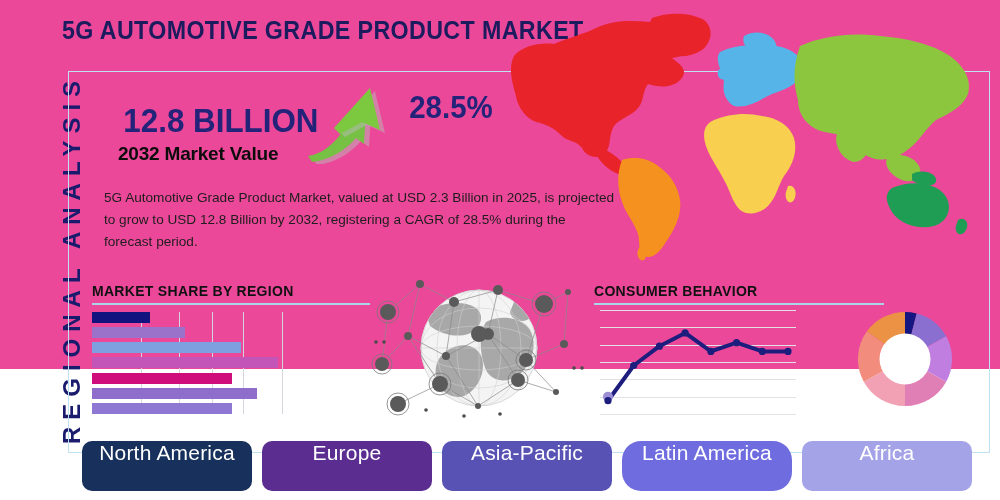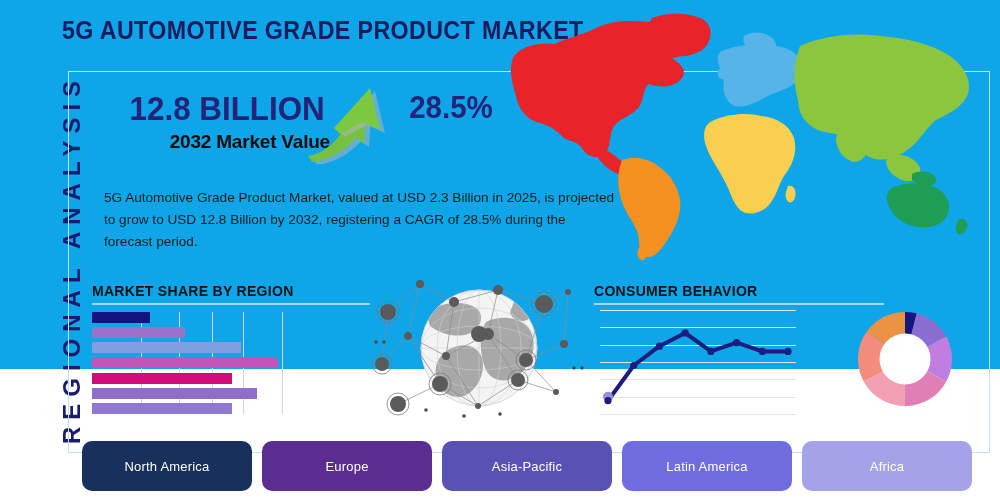--- a/index.html
+++ b/index.html
@@ -2,21 +2,21 @@
 <html><head>
 <meta charset="utf-8">
 <style>
   * { box-sizing: border-box; margin: 0; padding: 0; }
   html, body {
     width: 1000px; height: 500px;
     background: #ffffff;
     font-family: "Liberation Sans", sans-serif;
     overflow: hidden;
   }
-  #root { position: relative; width: 1000px; height: 369px; background: #0ea5e9; }
+  #root { position: relative; width: 1000px; height: 369px; background: #ec4899; }
 
   
   .page-title {
     position: absolute; left: 62px; top: 16px;
     font-family: "Liberation Sans Narrow", "Liberation Sans", sans-serif;
     font-size: 25px; font-weight: 700; letter-spacing: .4px;
     color: #1b1b5e; white-space: nowrap;
     transform: scaleX(.93); transform-origin: left center;
   }
 
@@ -33,21 +33,21 @@
   
   .panel {
     position: absolute; left: 68px; top: 71px;
     width: 922px; height: 382px;
     border: 1.5px solid #bfe1f2;
     background: transparent;
   }
 
   
   .kpi-block { position: absolute; left: 118px; top: 92px; width: 400px; height: 78px; }
-  .kpi-left { position: absolute; left: 0; top: 0; text-align: right; width: 212px; }
+  .kpi-left { position: absolute; left: 0; top: 12px; text-align: left; width: 212px; }
   .kpi-value {
     font-family: "Liberation Sans Narrow", "Liberation Sans", sans-serif;
     font-size: 33px; font-weight: 700; color: #23237a; line-height: 1.05;
     transform: scaleX(.95); transform-origin: center;
   }
   .kpi-caption {
     font-size: 19px; font-weight: 700; color: #0c0c0c; margin-top: 4px;
     letter-spacing: -.2px;
   }
   .kpi-right { position: absolute; left: 268px; top: 0; text-align: center; width: 130px; }
@@ -92,22 +92,22 @@
   
   .worldmap { position: absolute; left: 492px; top: 8px; width: 500px; height: 262px; }
 
   
   .regions {
     position: absolute; left: 82px; top: 441px;
     width: 890px; height: 50px; display: flex; gap: 10px;
   }
   .region-btn {
     flex: 1; border-radius: 10px; display: flex;
-    align-items: center; justify-content: center;
-    color: #ffffff; font-size: 13px; letter-spacing: .2px;
+    justify-content: center;
+    color: #ffffff; font-size: 21px; letter-spacing: .2px;
     font-family: "Liberation Sans", sans-serif;
   }
   .btn-rule {
     position: absolute; top: 466px; height: 2px; background: #cfe7f3; z-index: -1;
   }
 </style>
 </head>
 <body>
 
 <div id="root">
@@ -312,21 +312,21 @@
   <div class="regions" id="regions">
       <div class="region-btn" style="background: rgb(23, 48, 92);">
         <span>North America</span>
       </div>
       <div class="region-btn" style="background: rgb(91, 45, 145);">
         <span>Europe</span>
       </div>
       <div class="region-btn" style="background: rgb(89, 82, 181);">
         <span>Asia-Pacific</span>
       </div>
-      <div class="region-btn" style="background: rgb(111, 108, 224);">
+      <div class="region-btn" style="background: rgb(111, 108, 224); border-radius: 19px;">
         <span>Latin America</span>
       </div>
       <div class="region-btn" style="background: rgb(165, 163, 232);">
         <span>Africa</span>
       </div>
     </div>
 
 </div>
 
 </body></html>

